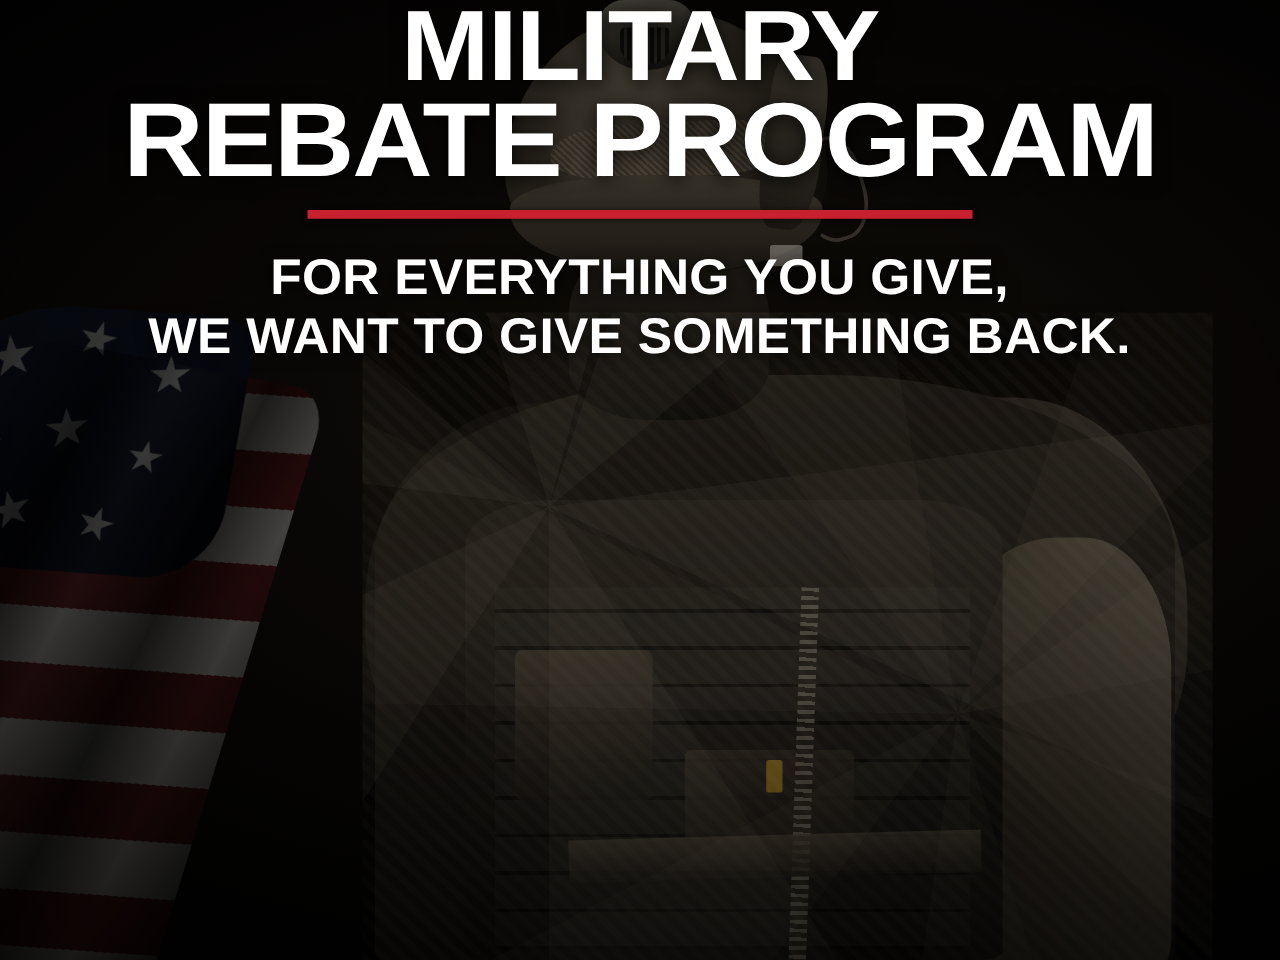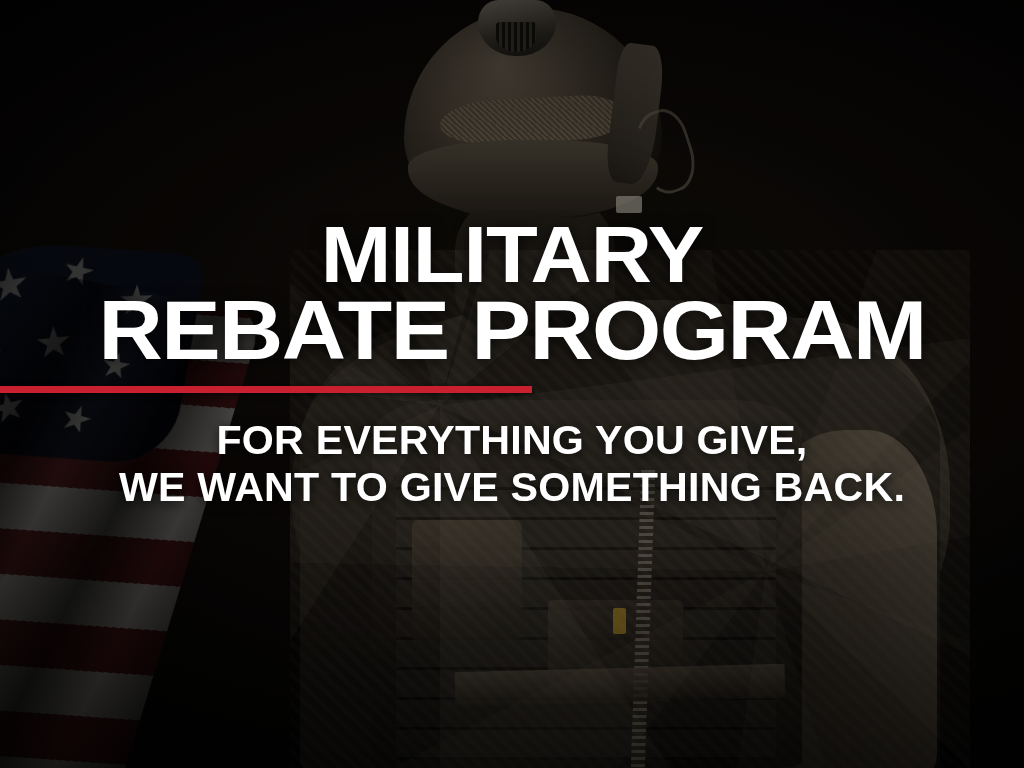--- a/index.html
+++ b/index.html
@@ -242,21 +242,21 @@
   }
   .darken{
     position:absolute; inset:0;
     background:rgba(0,0,0,.30);
   }
 
   
   .copy{
     position:absolute; inset:0;
     display:flex; flex-direction:column;
-    padding-top:218px;
+    align-items:center;
   }
   .headline{
     color:#fff;
     font-weight:700;
     font-size:80px;
     line-height:.92;
     letter-spacing:-1px;
     text-align:center;
     transform:scaleX(1.06);
     text-shadow:0 2px 14px rgba(0,0,0,.75);

